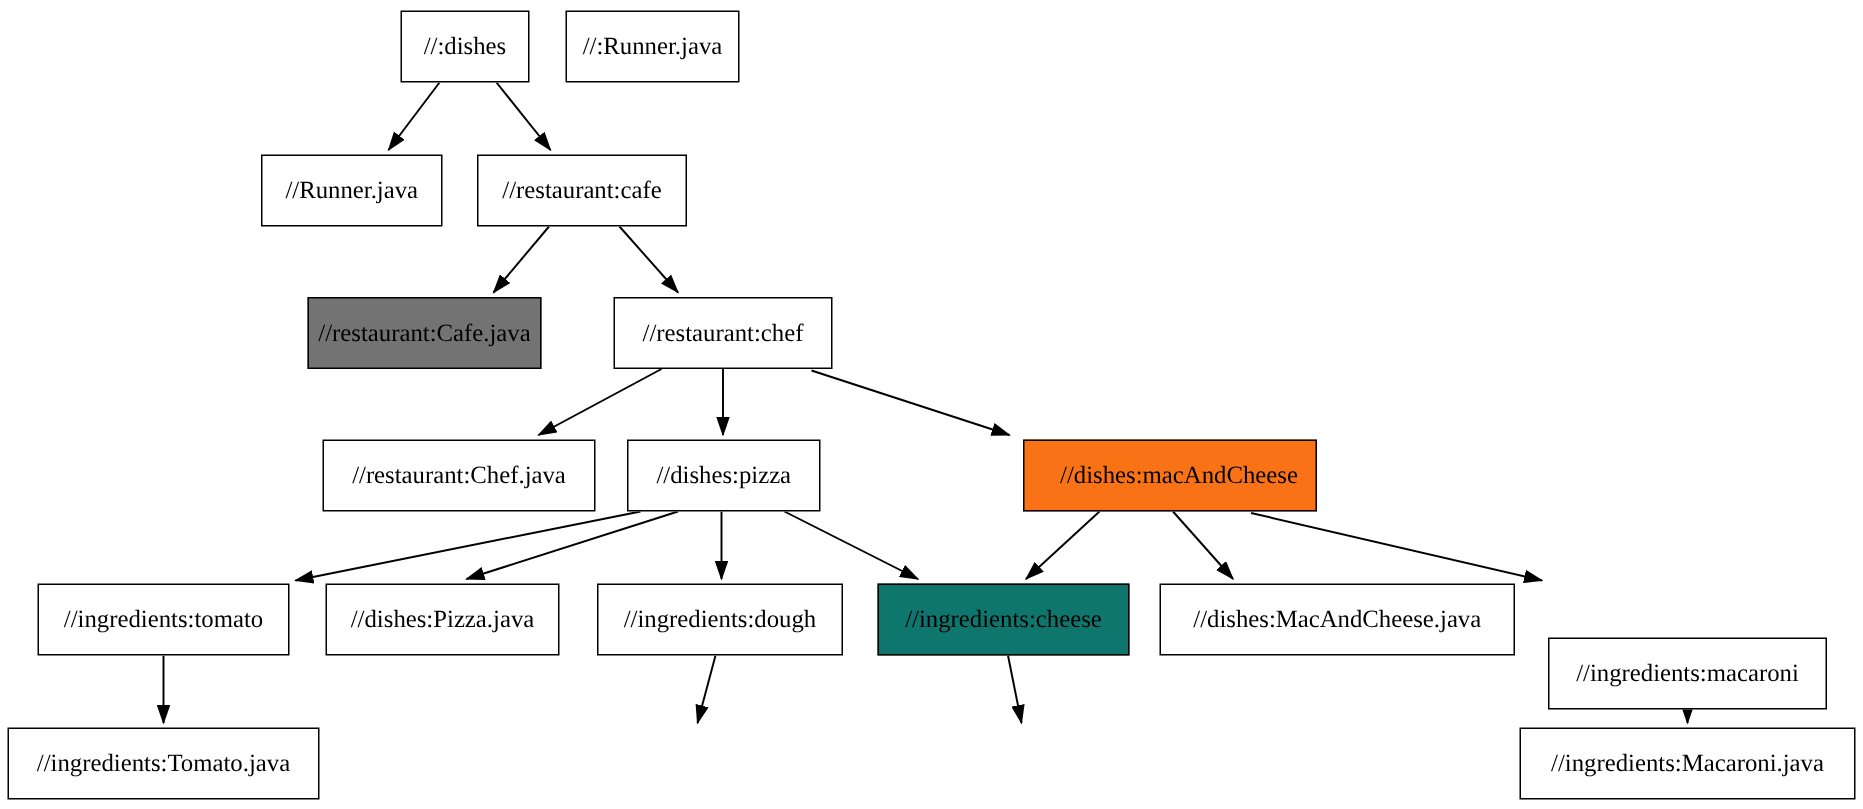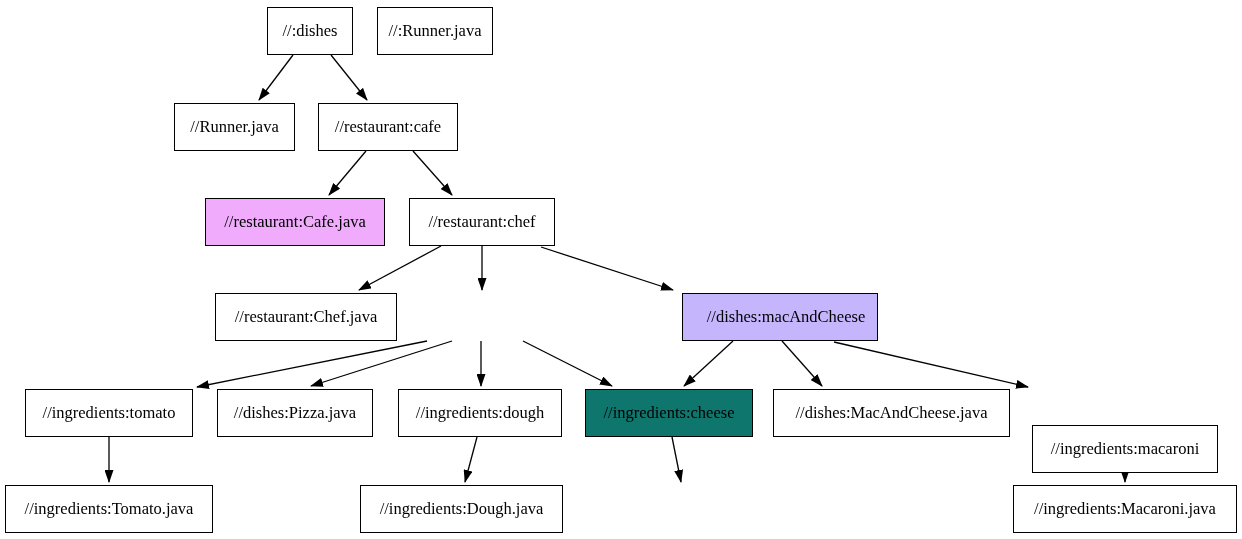--- a/index.html
+++ b/index.html
@@ -68,27 +68,27 @@
         <line x1="477" y1="437" x2="465" y2="482" stroke="#000000" stroke-width="1.3" marker-end="url(#arrow)"></line>
         <line x1="672" y1="437" x2="681" y2="482" stroke="#000000" stroke-width="1.3" marker-end="url(#arrow)"></line>
         <line x1="1125" y1="437" x2="1125" y2="482" stroke="#000000" stroke-width="1.3" marker-end="url(#arrow)"></line>
       </g>
   </svg>
 
   <div class="node" style="left: 267px; top: 7px; width: 86px; border-color: rgb(0, 0, 0); background: rgb(255, 255, 255);">//:dishes</div>
   <div class="node" style="left: 377px; top: 7px; width: 116px; border-color: rgb(0, 0, 0); background: rgb(255, 255, 255);">//:Runner.java</div>
   <div class="node" style="left: 174px; top: 103px; width: 121px; border-color: rgb(0, 0, 0); background: rgb(255, 255, 255);">//Runner.java</div>
   <div class="node" style="left: 318px; top: 103px; width: 140px; border-color: rgb(0, 0, 0); background: rgb(255, 255, 255);">//restaurant:cafe</div>
-  <div class="node" style="left: 205px; top: 198px; width: 180px; border-color: rgb(0, 0, 0); background: #f0abfc;">//restaurant:Cafe.java</div>
+  <div class="node" style="left: 205px; top: 198px; width: 156px; border-color: rgb(0, 0, 0); background: #737373;">//restaurant:Cafe.java</div>
   <div class="node" style="left: 409px; top: 198px; width: 146px; border-color: rgb(0, 0, 0); background: rgb(255, 255, 255);">//restaurant:chef</div>
   <div class="node" style="left: 215px; top: 293px; width: 182px; border-color: rgb(0, 0, 0); background: rgb(255, 255, 255);">//restaurant:Chef.java</div>
-  <div class="node" style="left: 682px; top: 293px; width: 196px; border-color: rgb(0, 0, 0); background: #c4b5fd; padding-left: 12px;">//dishes:macAndCheese</div>
+  <div class="node" style="left: 418px; top: 293px; width: 129px; border-color: rgb(0, 0, 0); background: rgb(255, 255, 255);">//dishes:pizza</div>
+  <div class="node" style="left: 682px; top: 293px; width: 196px; border-color: rgb(0, 0, 0); background: #f97316; padding-left: 12px;">//dishes:macAndCheese</div>
   <div class="node" style="left: 25px; top: 389px; width: 168px; border-color: rgb(0, 0, 0); background: rgb(255, 255, 255);">//ingredients:tomato</div>
   <div class="node" style="left: 217px; top: 389px; width: 156px; border-color: rgb(0, 0, 0); background: rgb(255, 255, 255);">//dishes:Pizza.java</div>
   <div class="node" style="left: 398px; top: 389px; width: 164px; border-color: rgb(0, 0, 0); background: rgb(255, 255, 255);">//ingredients:dough</div>
   <div class="node" style="left: 585px; top: 389px; width: 168px; border-color: rgb(0, 0, 0); background: #0f766e;">//ingredients:cheese</div>
   <div class="node" style="left: 773px; top: 389px; width: 237px; border-color: rgb(0, 0, 0); background: rgb(255, 255, 255);">//dishes:MacAndCheese.java</div>
   <div class="node" style="left: 1032px; top: 389px; width: 186px; border-color: rgb(0, 0, 0); background: rgb(255, 255, 255); margin-top: 36px;">//ingredients:macaroni</div>
   <div class="node" style="left: 5px; top: 485px; width: 208px; border-color: rgb(0, 0, 0); background: rgb(255, 255, 255);">//ingredients:Tomato.java</div>
-  <div class="node" style="left: 360px; top: 485px; width: 203px; border-color: rgb(0, 0, 0); background: rgb(255, 255, 255);">//ingredients:Dough.java</div>
   <div class="node" style="left: 1013px; top: 485px; width: 224px; border-color: rgb(0, 0, 0); background: rgb(255, 255, 255);">//ingredients:Macaroni.java</div>
 
 </div>
 
 </body></html>

